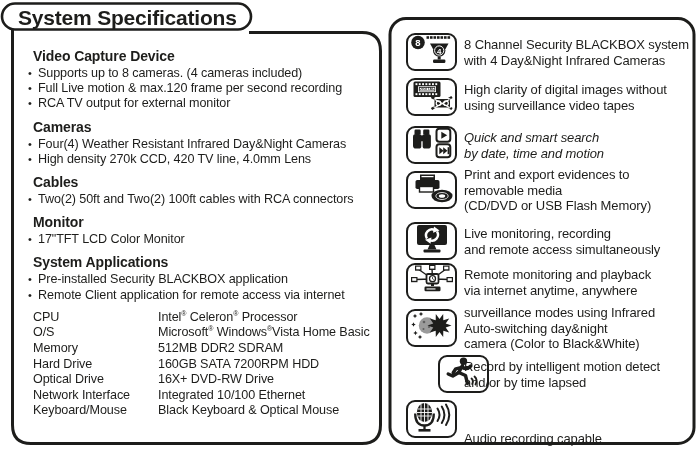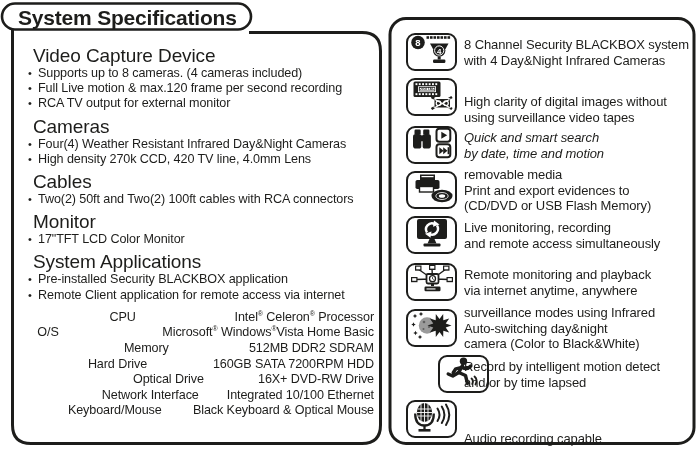--- a/index.html
+++ b/index.html
@@ -7,25 +7,25 @@
     position:relative; width:700px; height:449px; background:#ffffff;
     font-family:"Liberation Sans", sans-serif; color:#1d1d1b; overflow:hidden;
   }
   .bg-svg { position:absolute; left:0; top:0; }
   .title {
     position:absolute; left:18px; top:6px; font-size:21px; font-weight:600;
     letter-spacing:-0.2px; white-space:nowrap;text-align:right;
   }
   .left-content { position:absolute; left:28px; top:44px; width:346px; padding-top:4px; }
   .sec { margin-bottom:7px; }
-  .sec-h { font-size:19px; font-weight:400; line-height:16px; margin:0 0 2px 5px; letter-spacing:-0.1px; }
+  .sec-h { font-size:14px; font-weight:700; line-height:16px; margin:0 0 2px 5px; letter-spacing:-0.1px; }
   .bullet { display:flex; font-size:12.6px; line-height:15.2px; letter-spacing:-0.1px; }
   .dot { width:10px; flex:none; font-size:11px; }
   .spec-table { margin:4px 0 0 5px; }
-  .spec-row { display:flex; font-size:12.6px; line-height:15.6px; letter-spacing:-0.1px;justify-content:flex-end; }
+  .spec-row { display:flex; font-size:12.6px; line-height:15.6px; letter-spacing:-0.1px; }
   .spec-label { width:125px; flex:none; }
   .spec-value sup { font-size:7px; line-height:0; }
   .feature { position:absolute; left:406px; width:288px; }
   .icon-box {
     width:51px; height:38px; border:2.4px solid #1d1d1b; border-radius:9px;
     box-sizing:border-box; display:flex; align-items:center; justify-content:center;
     background:#fff;
   }
   .f-text { position:absolute; left:58px; top:4px; width:234px; }
   .f-line { font-size:13px; line-height:15.5px; letter-spacing:-0.1px; white-space:nowrap; }
@@ -183,21 +183,21 @@
    <rect x="8" y="7.3" width="18" height="5.8" fill="#fff"></rect>
    <rect x="9.2" y="8.4" width="15.6" height="3.6" fill="none" stroke="#1d1d1b" stroke-width="0.7"></rect>
    <text x="17" y="11.4" font-size="3.4" font-weight="bold" fill="#1d1d1b" text-anchor="middle" letter-spacing="0.3" font-family="Liberation Sans,sans-serif">DIGITAL</text>
    <path d="M21.5 18 L42 30 M42 18 L21.5 30" stroke="#1d1d1b" stroke-width="2.6"></path>
    <rect x="24" y="19.5" width="16.5" height="9.5" rx="1" fill="#1d1d1b" stroke="#fff" stroke-width="1"></rect>
    <circle cx="28.5" cy="24.2" r="2.3" fill="none" stroke="#fff" stroke-width="1.2"></circle>
    <circle cx="36" cy="24.2" r="2.3" fill="none" stroke="#fff" stroke-width="1.2"></circle>
    <path d="M25 20.5 L39.5 28.5 M39.5 20.5 L25 28.5" stroke="#fff" stroke-width="1.3"></path>
             </svg></span>
         </div>
-        <div class="f-text" style="top: 16px;">
+        <div class="f-text" style="top: 4px;">
           <div class="f-line">High clarity of digital images without</div>
           <div class="f-line">using surveillance video tapes</div>
         </div>
       </div>
       <div class="feature" style="top: 126px;">
         <div class="icon-box">
           <span><svg viewBox="0 0 44 32" width="44" height="32" xmlns="http://www.w3.org/2000/svg">
    <g fill="#1d1d1b">
                 <rect x="4.5" y="2.5" width="6.2" height="5" rx="1.2"></rect>
                 <rect x="13.2" y="2.5" width="6.2" height="5" rx="1.2"></rect>
@@ -225,26 +225,26 @@
    <rect x="10" y="2.5" width="15" height="6" fill="#1d1d1b"></rect>
    <rect x="11.5" y="4" width="12" height="1.2" fill="#fff"></rect>
    <rect x="5.5" y="8" width="24" height="9" rx="1.8" fill="#1d1d1b"></rect>
    <rect x="9.5" y="14.5" width="14" height="5.5" fill="#fff" stroke="#1d1d1b" stroke-width="1.4"></rect>
    <ellipse cx="32" cy="24" rx="10.5" ry="6.2" fill="#1d1d1b"></ellipse>
    <ellipse cx="32" cy="24" rx="6.2" ry="3.5" fill="none" stroke="#fff" stroke-width="0.8"></ellipse>
    <ellipse cx="32" cy="24" rx="3.2" ry="1.8" fill="#fff"></ellipse>
             </svg></span>
         </div>
         <div class="f-text" style="top: -4px;">
+          <div class="f-line">Print and export evidences to</div>
           <div class="f-line">removable media</div>
-          <div class="f-line">Print and export evidences to</div>
           <div class="f-line">(CD/DVD or USB Flash Memory)</div>
         </div>
       </div>
-      <div class="feature" style="top: 216px;">
+      <div class="feature" style="top: 222px;">
         <div class="icon-box">
           <span><svg viewBox="0 0 44 32" width="44" height="32" xmlns="http://www.w3.org/2000/svg">
    <rect x="7" y="2" width="30" height="20" rx="2" fill="#1d1d1b"></rect>
    <path d="M17 15.5 A6 6 0 0 1 24.5 6.8" stroke="#fff" stroke-width="2.4" fill="none"></path>
    <path d="M27 8.5 A6 6 0 0 1 19.5 17.2" stroke="#fff" stroke-width="2.4" fill="none"></path>
    <path d="M24 3.5 L29.5 7.5 L23 9.8 Z" fill="#fff"></path>
    <path d="M20.5 20.8 L15 16.8 L21.5 14.5 Z" fill="#fff"></path>
    <path d="M19.5 22 h5 l2 4.5 h-9 Z" fill="#1d1d1b"></path>
    <rect x="13.5" y="26.5" width="17" height="3" rx="1" fill="#1d1d1b"></rect>
             </svg></span>

